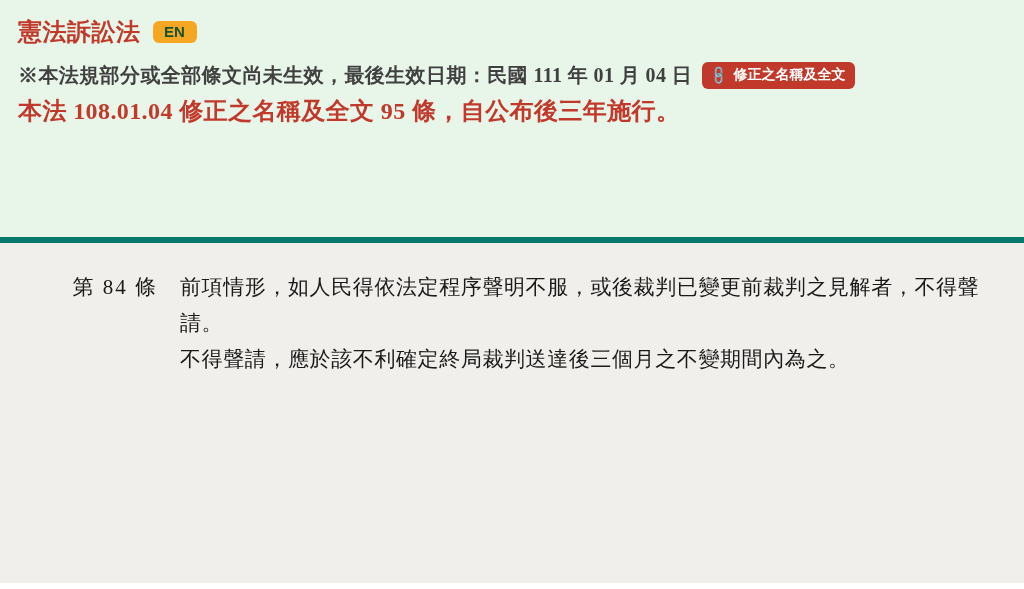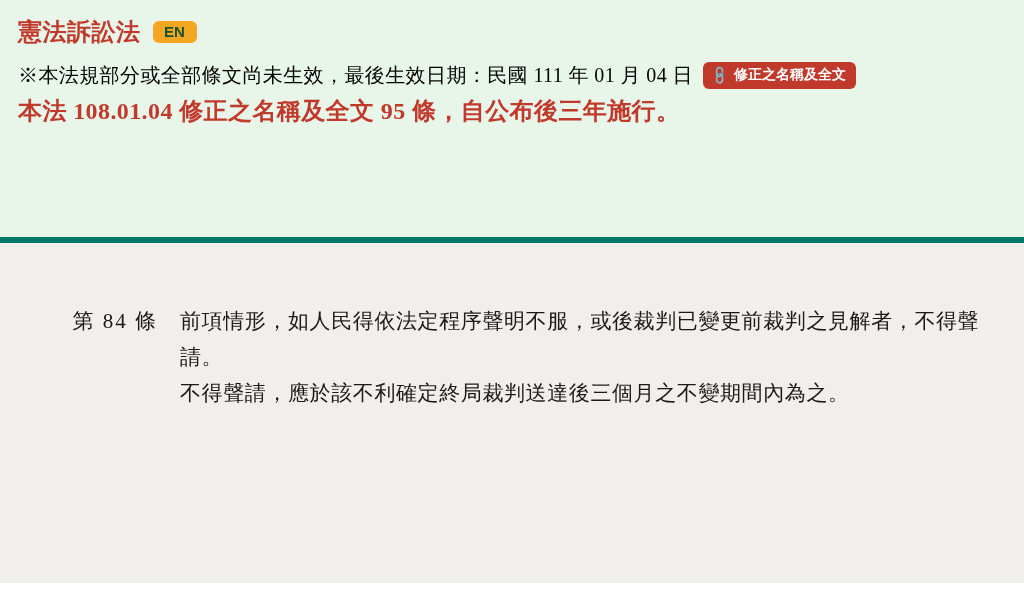--- a/index.html
+++ b/index.html
@@ -59,23 +59,23 @@
   }
 
   .notice-line {
     display: flex;
     align-items: center;
     flex-wrap: nowrap;
     gap: 10px;
     margin: 0 0 6px 2px;
   }
   .notice-text {
-    color: #000000;
+    color: #404040;
     font-size: 20px;
-    font-weight: normal;
+    font-weight: bold;
     letter-spacing: 0.4px;
     white-space: nowrap;
   }
   .old-law-link {
     display: inline-flex;
     align-items: center;
     gap: 6px;
     background: #c0392b;
     color: #ffffff;
     border-radius: 6px;
@@ -120,21 +120,21 @@
     height: 6px;
     background: #00796b;
     width: 100%;
   }
 
   
   .content {
     background: #f0efeb;
     height: 340px;
     box-sizing: border-box;
-    padding-top: 60px;
+    padding-top: 26px;
   }
 
   .article {
     display: flex;
     align-items: flex-start;
   }
   .article-no {
     width: 180px;
     flex: 0 0 180px;
     text-align: right;

